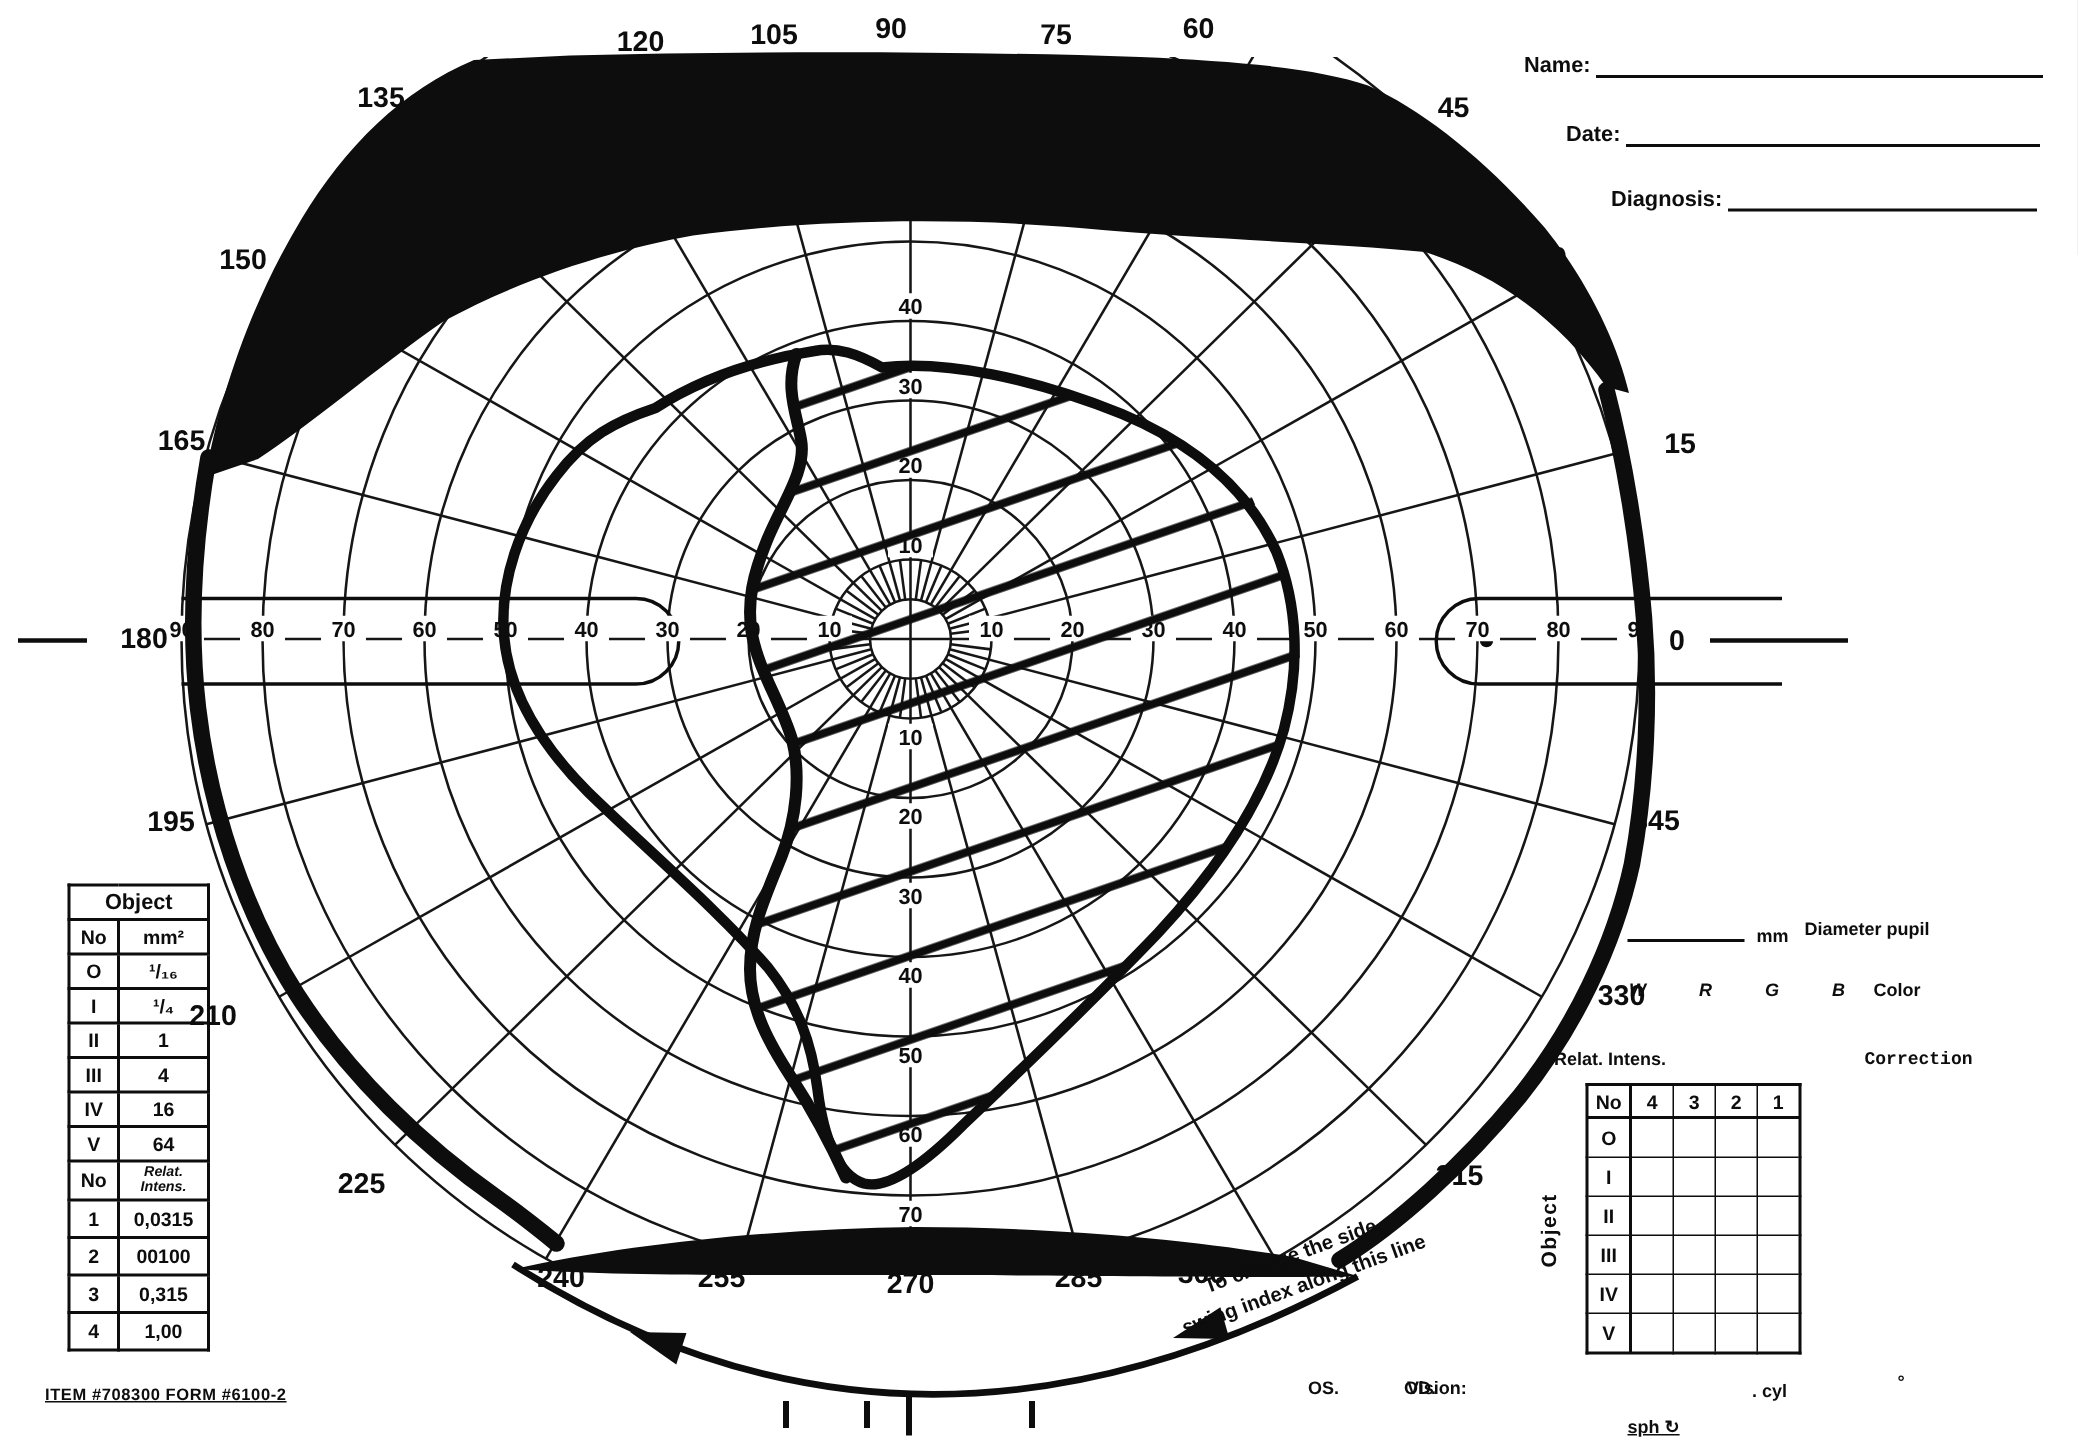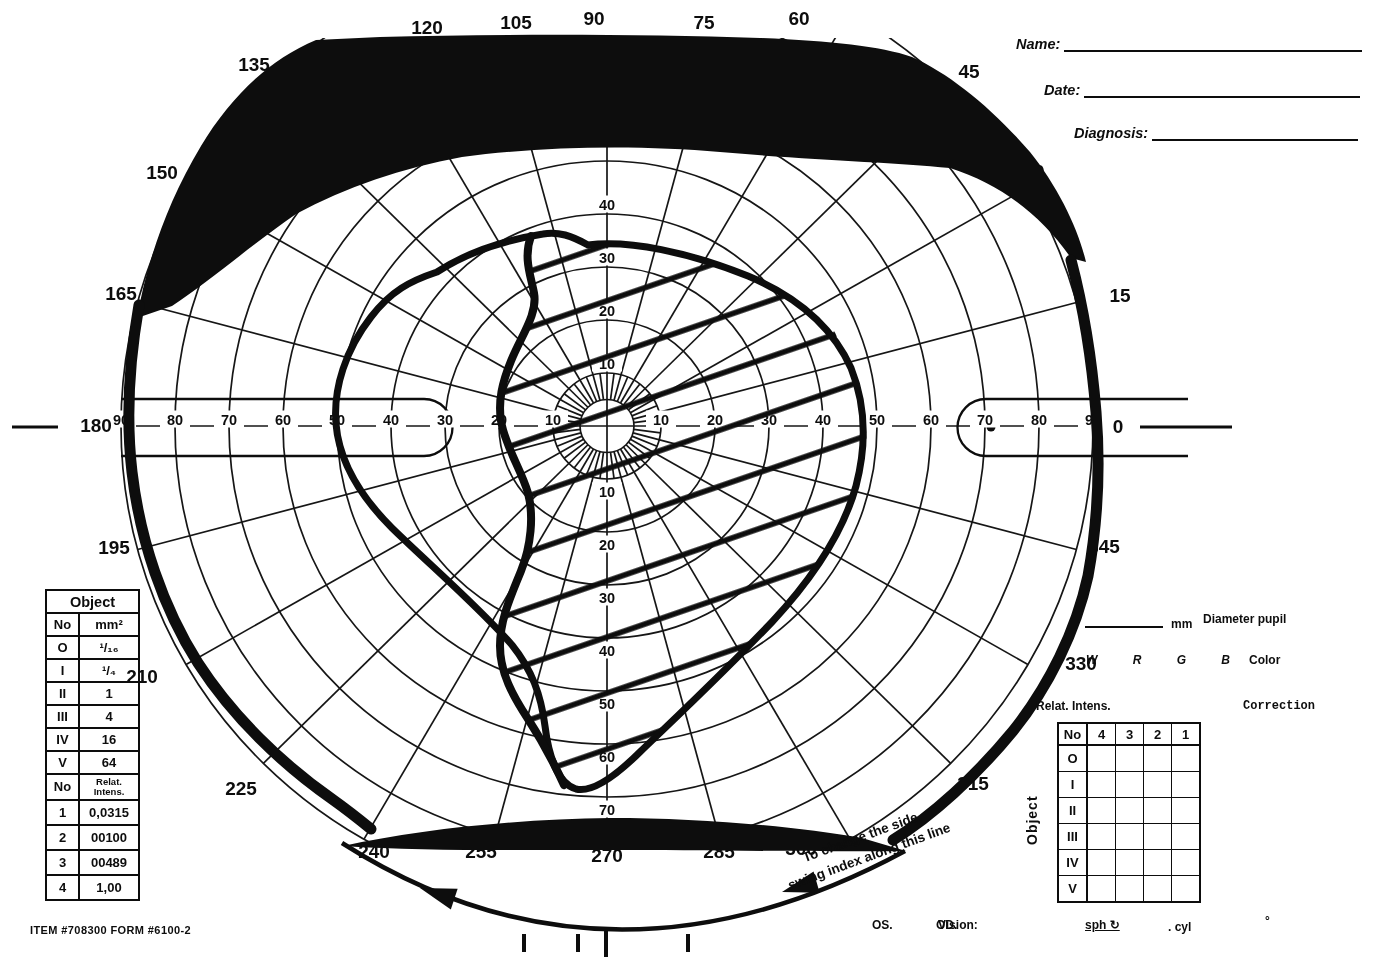--- a/index.html
+++ b/index.html
@@ -1,42 +1,42 @@
 <!DOCTYPE html>
 <html><head>
 <meta charset="utf-8">
 <style>
   html,body{margin:0;padding:0;background:#e8e8e8;}
   .page{position:relative;width:1385px;height:960px;background:#fff;overflow:hidden;
         font-family:"Liberation Sans",sans-serif;font-weight:bold;color:#0d0d0d;}
   svg{position:absolute;left:0;top:0;}
   .abs{position:absolute;}
   
-  .form-row{position:absolute;display:flex;align-items:center;font-size:14.5px;font-style:italic;}
+  .form-row{position:absolute;display:flex;align-items:center;font-size:14.5px;}
   .form-row .lbl{white-space:nowrap;padding-right:4px;}
   .form-row .line{flex:1;border-bottom:2.2px solid #0d0d0d;height:14px;}
   
   table{border-collapse:collapse;}
   .obj-table{position:absolute;left:45px;top:589px;font-size:13px;text-align:center;}
   .obj-table td{border:2.2px solid #0d0d0d;padding:0;}
   .obj-table .title{font-size:14.5px;height:21px;}
   .obj-table .c1{width:31px;height:21px;}
   .obj-table .c2{width:58px;}
-  .obj-table .hdr2 .small{font-size:9.5px;line-height:1.05;display:block;padding:2px 0;}
+  .obj-table .hdr2 .small{font-size:9.5px;line-height:1.05;display:block;padding:2px 0;font-style:italic;}
   
   .relat-table{position:absolute;left:1057px;top:722px;font-size:13px;text-align:center;}
   .relat-table td{border:1.6px solid #0d0d0d;width:27px;height:25px;padding:0;}
   .relat-table tr:first-child td{height:20px;border-bottom:2.4px solid #0d0d0d;}
   .relat-table td:first-child{border-right:2.4px solid #0d0d0d;width:27px;}
   .relat-table{border:2.6px solid #0d0d0d;}
   .side-rot{position:absolute;left:1024px;top:845px;transform:rotate(-90deg);transform-origin:left top;font-size:14px;letter-spacing:1px;}
   .note{font-size:12px;white-space:nowrap;}
   .swing{position:absolute;left:778px;top:857px;transform:rotate(-20deg);transform-origin:left top;
          font-size:13.5px;line-height:1.55;text-align:center;white-space:nowrap;}
-  .footer{position:absolute;left:30px;top:924px;font-size:11px;letter-spacing:.4px;}
+  .footer{position:absolute;left:30px;top:924px;font-size:11px;letter-spacing:.4px;text-decoration:underline;}
   .wrgb{letter-spacing:16px;}
   .mmline{display:inline-block;width:78px;border-bottom:2.2px solid #0d0d0d;height:12px;margin-right:8px;}
 </style>
 </head>
 <body>
 
 <div class="page">
 
   <svg id="chart-svg" width="1385" height="960" viewBox="0 0 1385 960">
     <defs>
@@ -284,21 +284,21 @@
         <tr style="height: 25px;">
           <td class="c1">1</td>
           <td class="c2">0,0315</td>
         </tr>
         <tr style="height: 25px;">
           <td class="c1">2</td>
           <td class="c2">00100</td>
         </tr>
         <tr style="height: 25px;">
           <td class="c1">3</td>
-          <td class="c2">00489</td>
+          <td class="c2">0,315</td>
         </tr>
         <tr style="height: 25px;">
           <td class="c1">4</td>
           <td class="c2">1,00</td>
         </tr>
       </tbody>
   </table>
 
   <div class="abs note" style="left:1085px;top:614px;">
     <span class="mmline"></span><span>mm</span>
@@ -366,16 +366,16 @@
 
   <div class="swing">
     <div>To change the side,</div>
     <div>swing index along this line</div>
   </div>
 
   <div class="footer">ITEM #708300 FORM #6100-2</div>
   <div class="abs note" style="left:872px;top:918px;">OS.</div>
   <div class="abs note" style="left:936px;top:918px;">OD.</div>
   <div class="abs note" style="left:938px;top:918px;">Vision:</div>
-  <div class="abs note" style="left:1085px;top:918px;text-decoration:underline;">sph ↻</div>
+  <div class="abs note" style="left:1085px;top:944px;text-decoration:underline;">sph ↻</div>
   <div class="abs note" style="left:1168px;top:920px;">. cyl</div>
   <div class="abs note" style="left:1265px;top:914px;">°</div>
 </div>
 
 </body></html>

